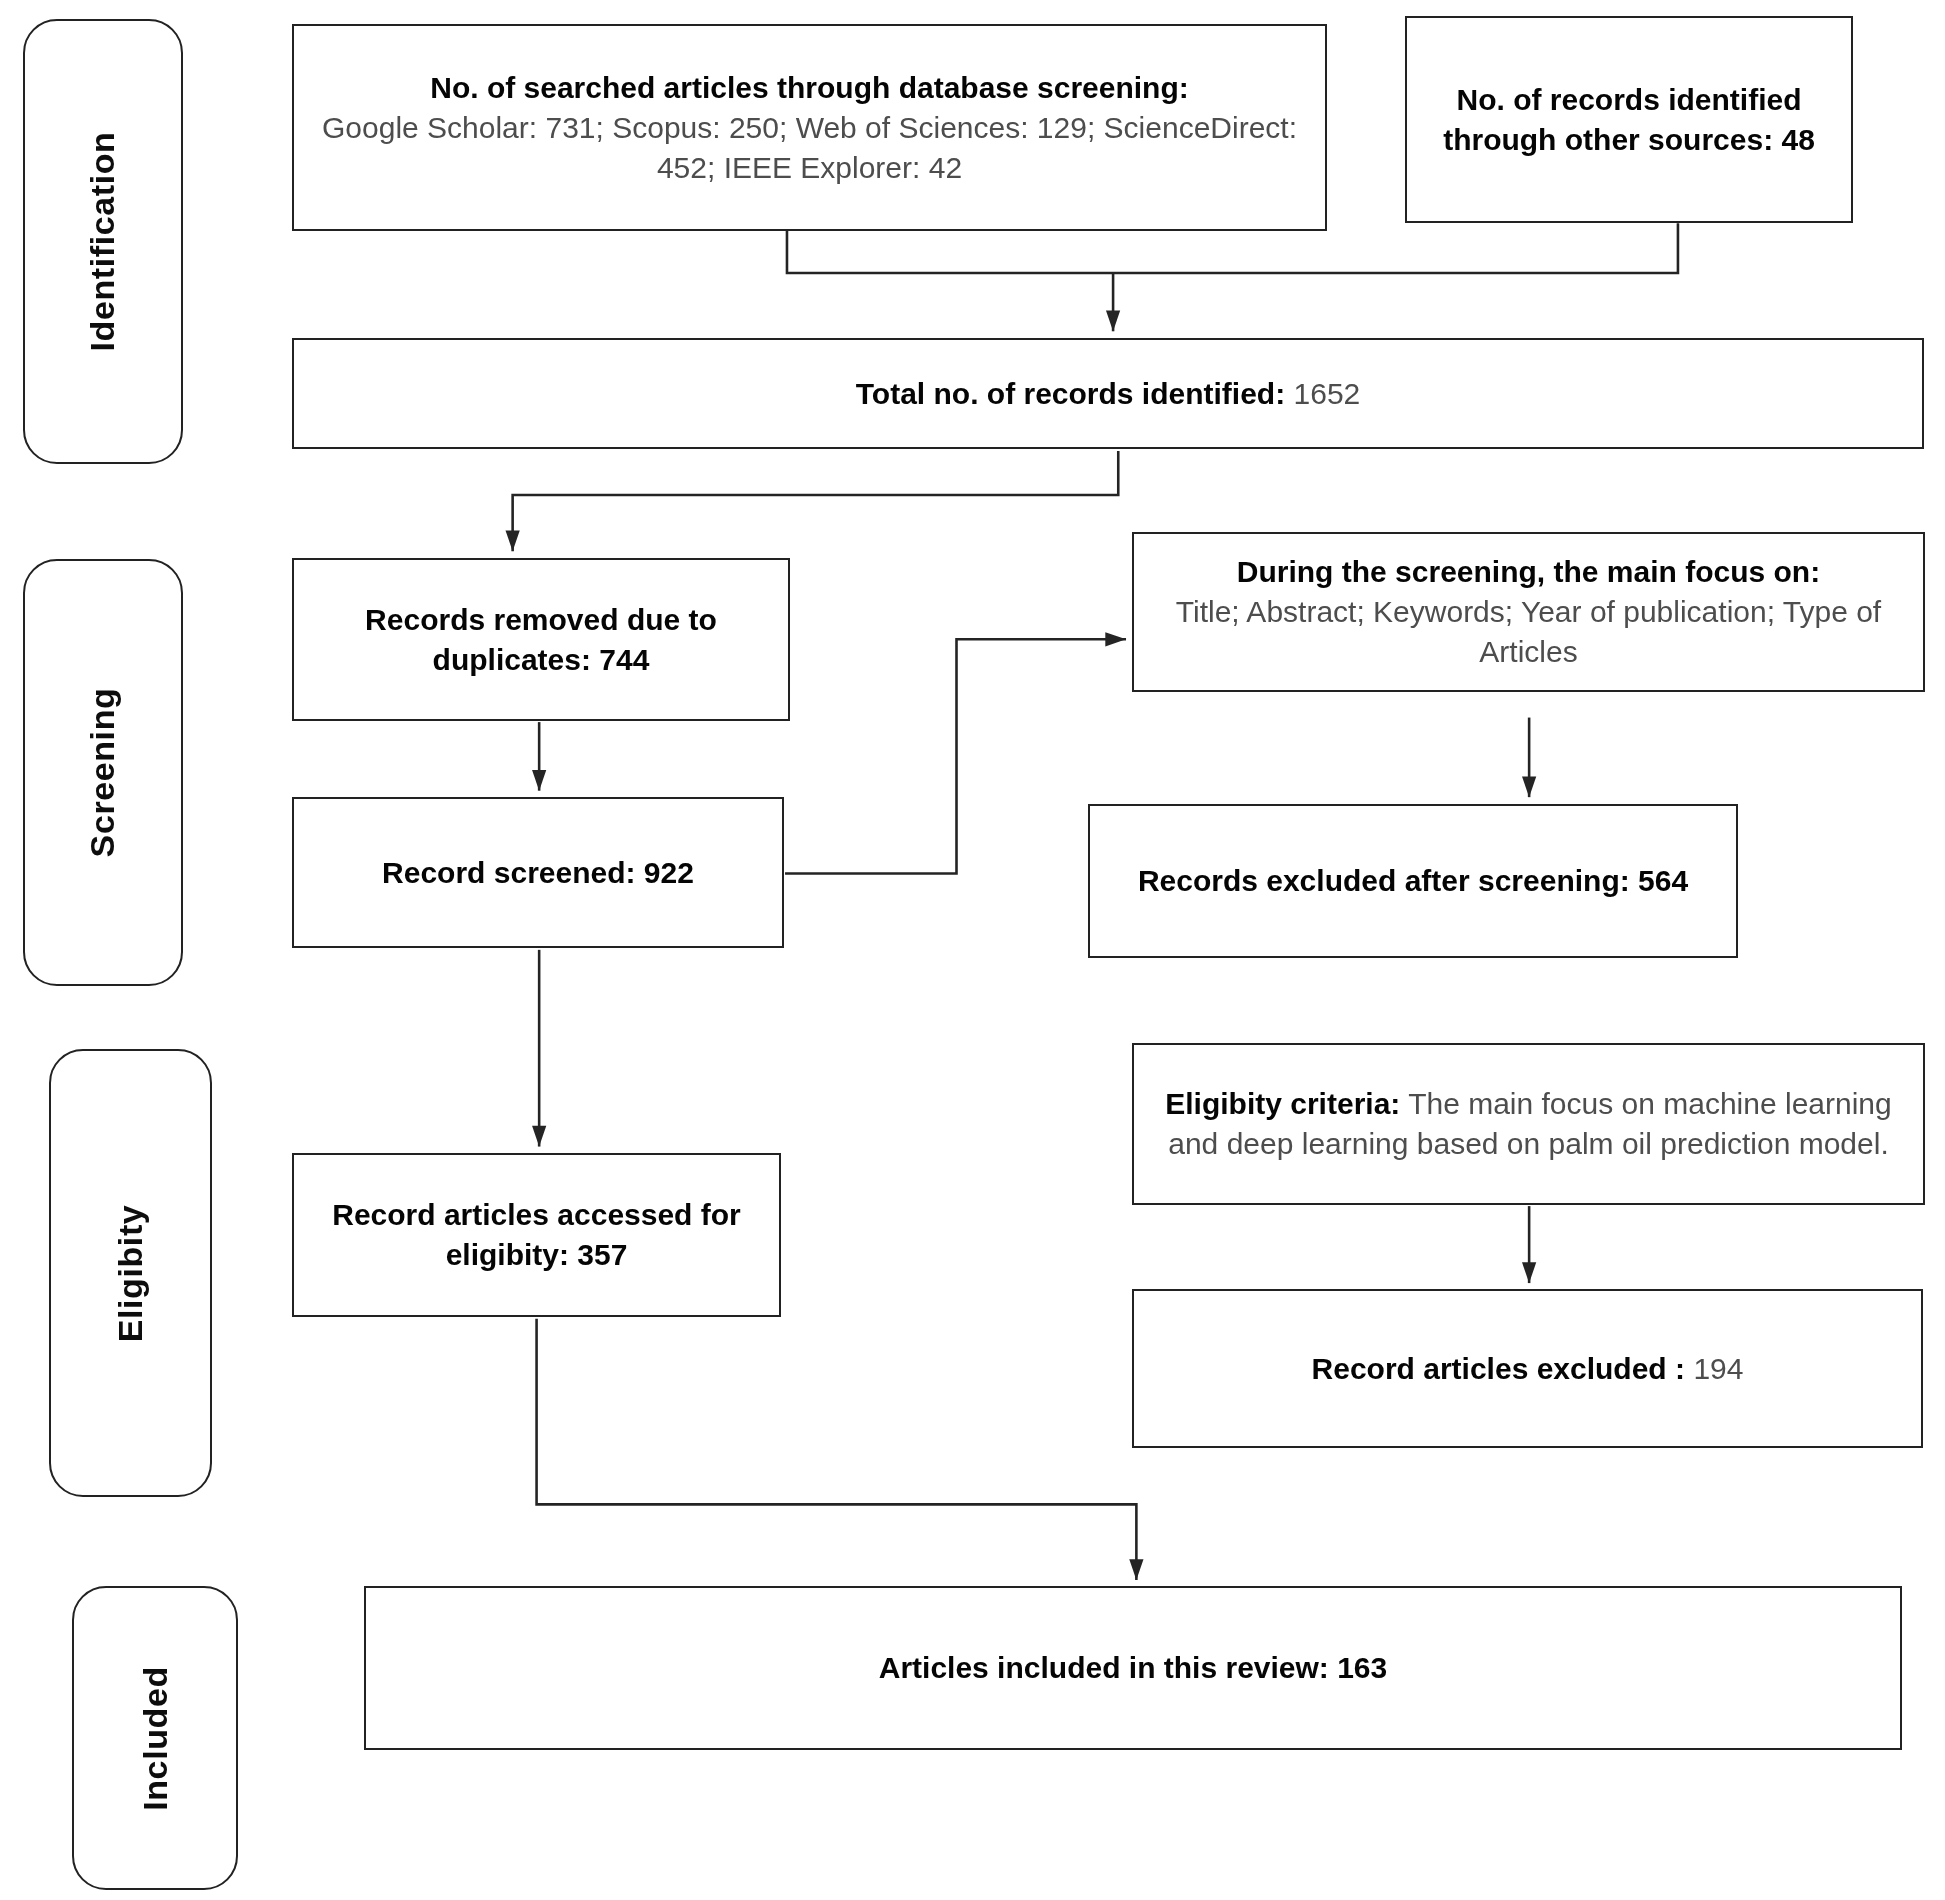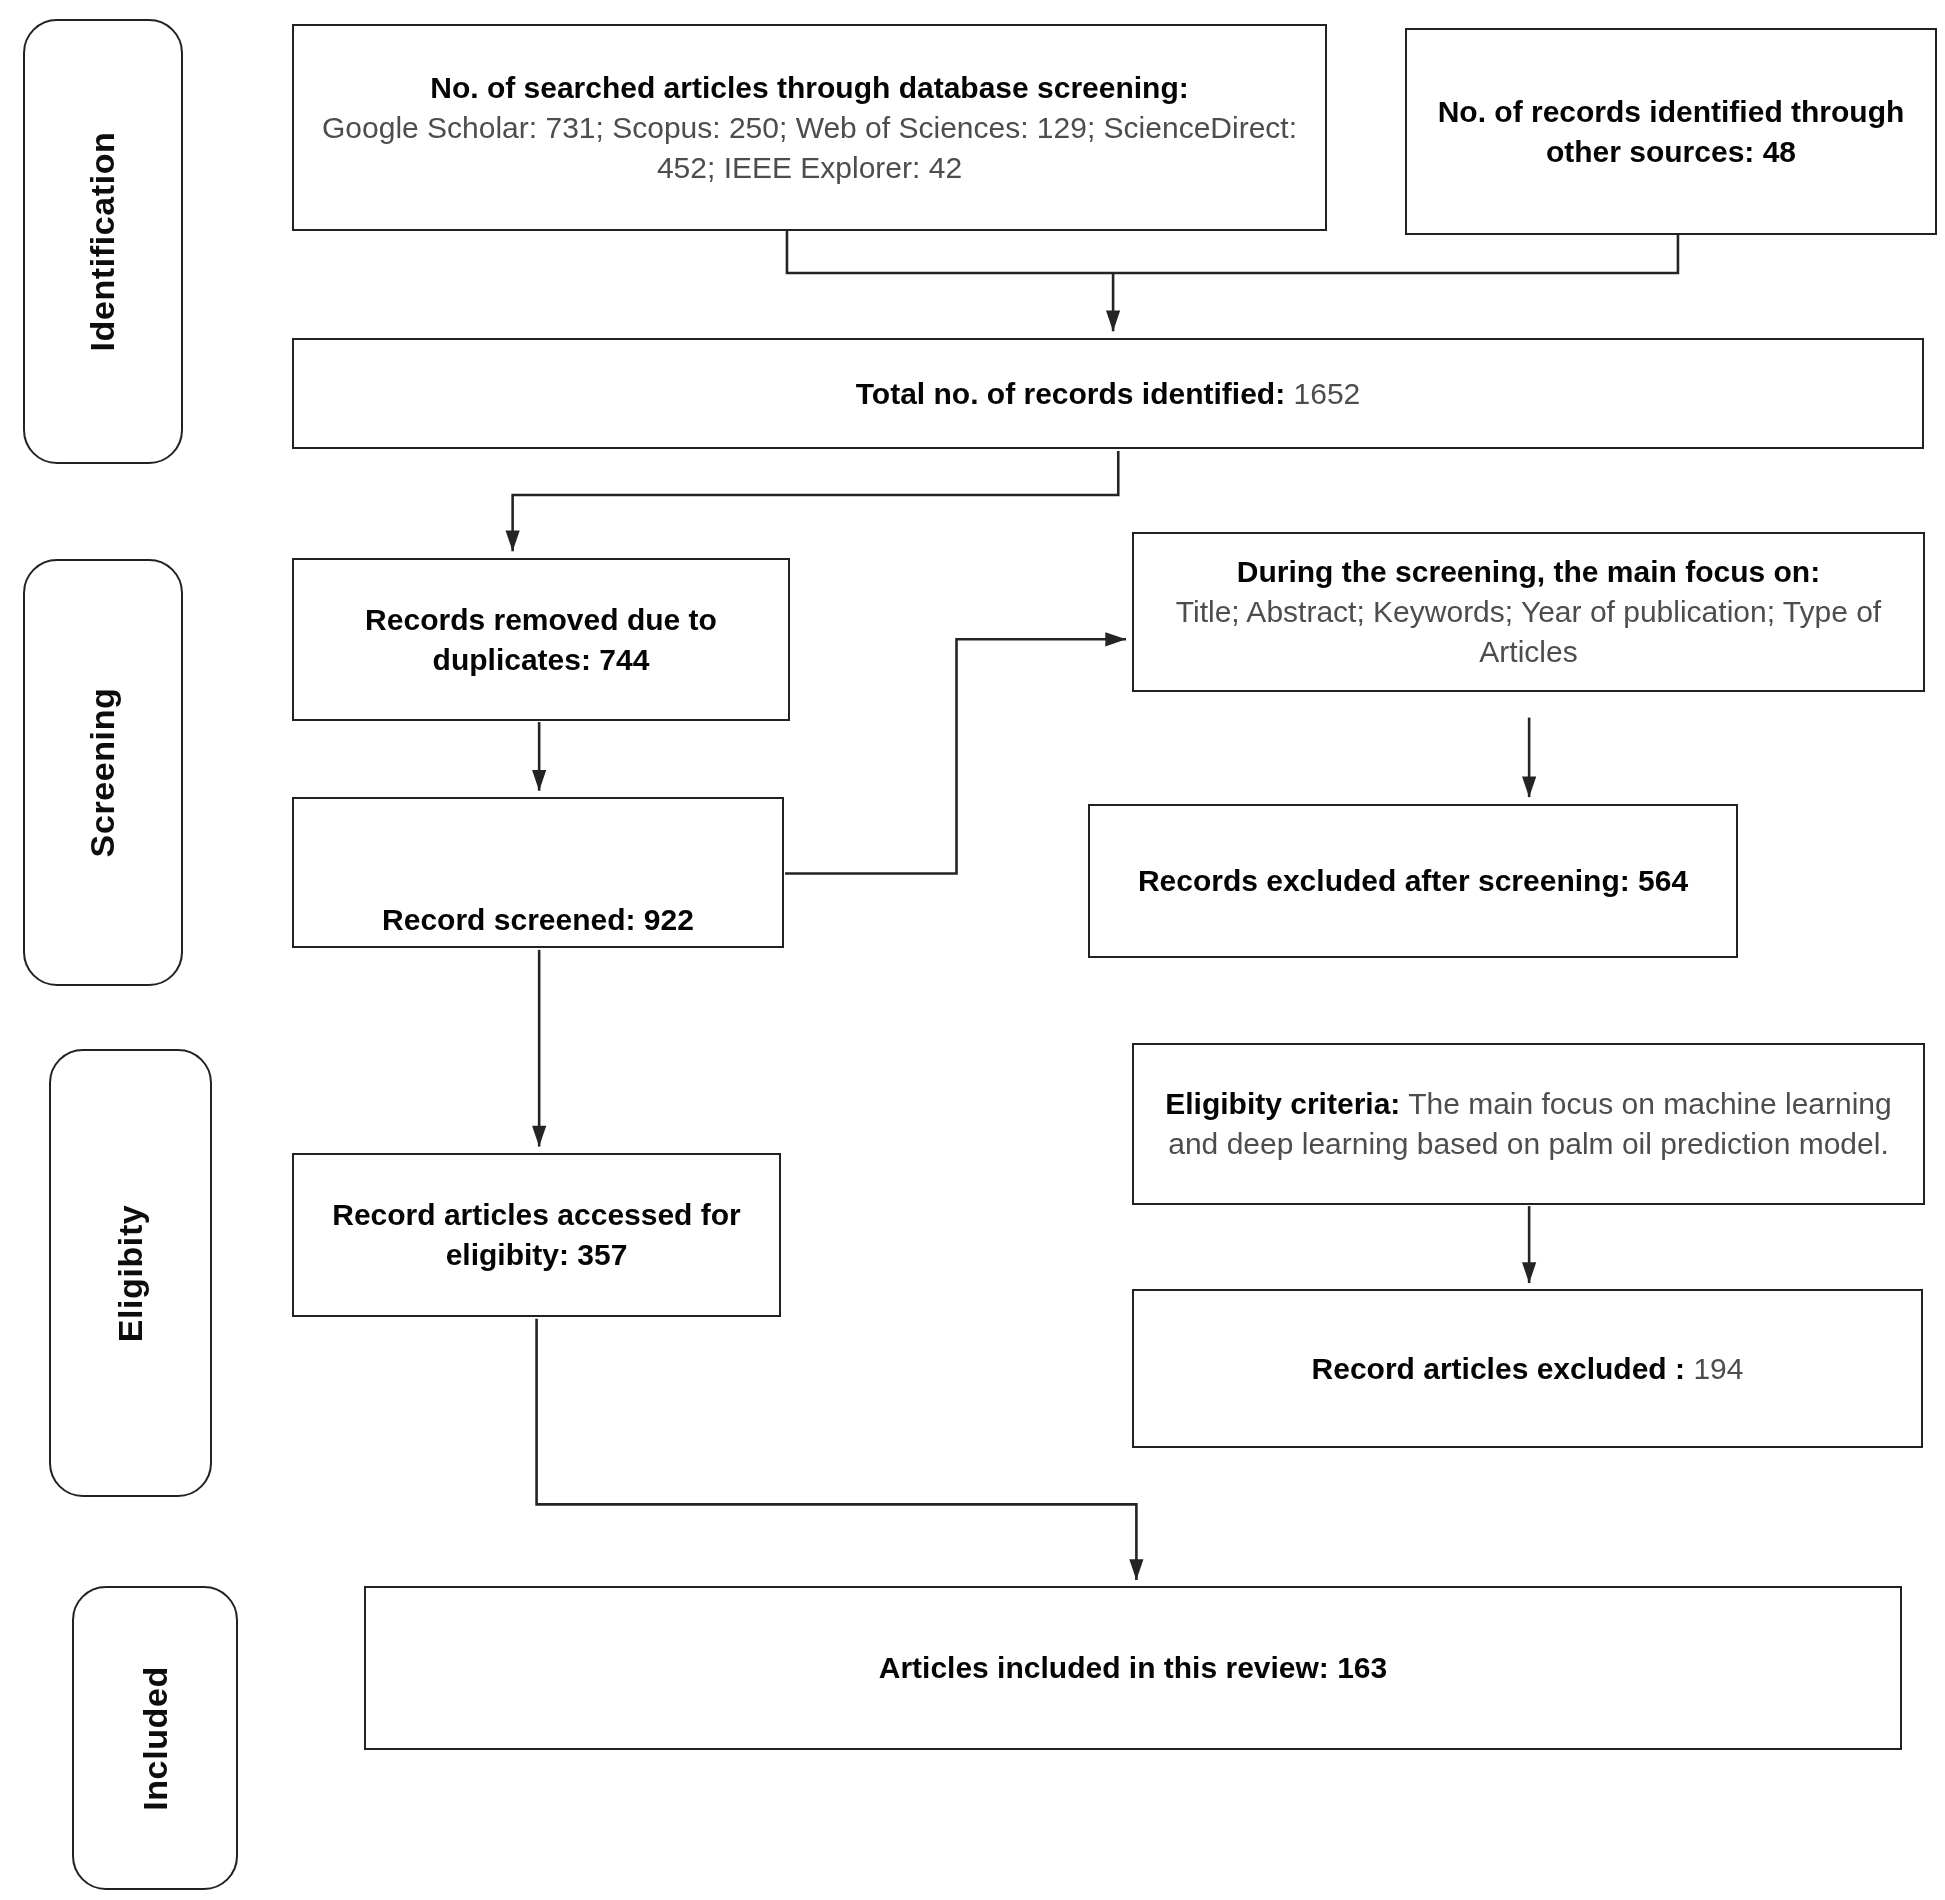--- a/index.html
+++ b/index.html
@@ -90,21 +90,21 @@
     <span class="vtext">Included</span>
   </div>
 
   <div class="fbox stacked" style="left:292px;top:24px;width:1035px;height:207px;">
     <div>
       <span class="title">No. of searched articles through database screening:</span>
       <span class="body">Google Scholar: 731; Scopus: 250; Web of Sciences: 129; ScienceDirect: 452; IEEE Explorer: 42</span>
     </div>
   </div>
 
-  <div class="fbox" style="left:1405px;top:16px;width:532px;height:207px;margin-top:12px;">
+  <div class="fbox" style="left:1405px;top:16px;width:448px;height:207px;">
     <div>
       <span class="title">No. of records identified through other sources:  48</span>
     </div>
   </div>
 
   <div class="fbox" style="left:292px;top:338px;width:1632px;height:111px;">
     <div>
       <span class="title">Total no. of records identified:</span><span class="sp"> </span><span class="value">1652</span>
     </div>
   </div>
@@ -115,21 +115,21 @@
     </div>
   </div>
 
   <div class="fbox stacked" style="left:1132px;top:532px;width:793px;height:160px;">
     <div>
       <span class="title">During the screening, the main focus on:</span>
       <span class="body">Title; Abstract; Keywords; Year of publication; Type of Articles</span>
     </div>
   </div>
 
-  <div class="fbox" style="left:292px;top:797px;width:492px;height:151px;align-items:flex-end;">
+  <div class="fbox" style="left:292px;top:797px;width:492px;height:151px;">
     <div>
       <span class="title">Record screened: 922</span>
     </div>
   </div>
 
   <div class="fbox" style="left:1088px;top:804px;width:650px;height:154px;">
     <div>
       <span class="title">Records excluded after screening: 564</span>
     </div>
   </div>

